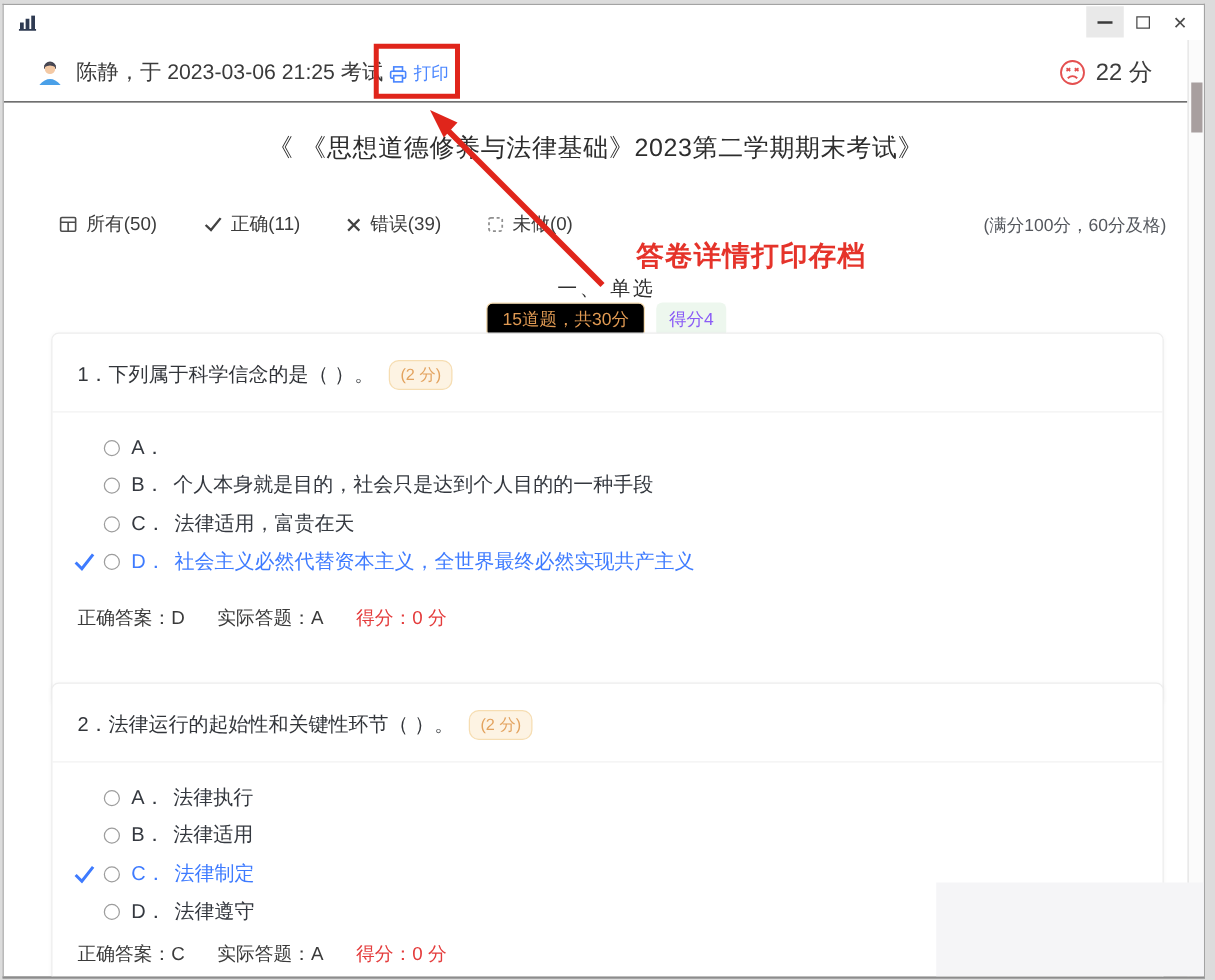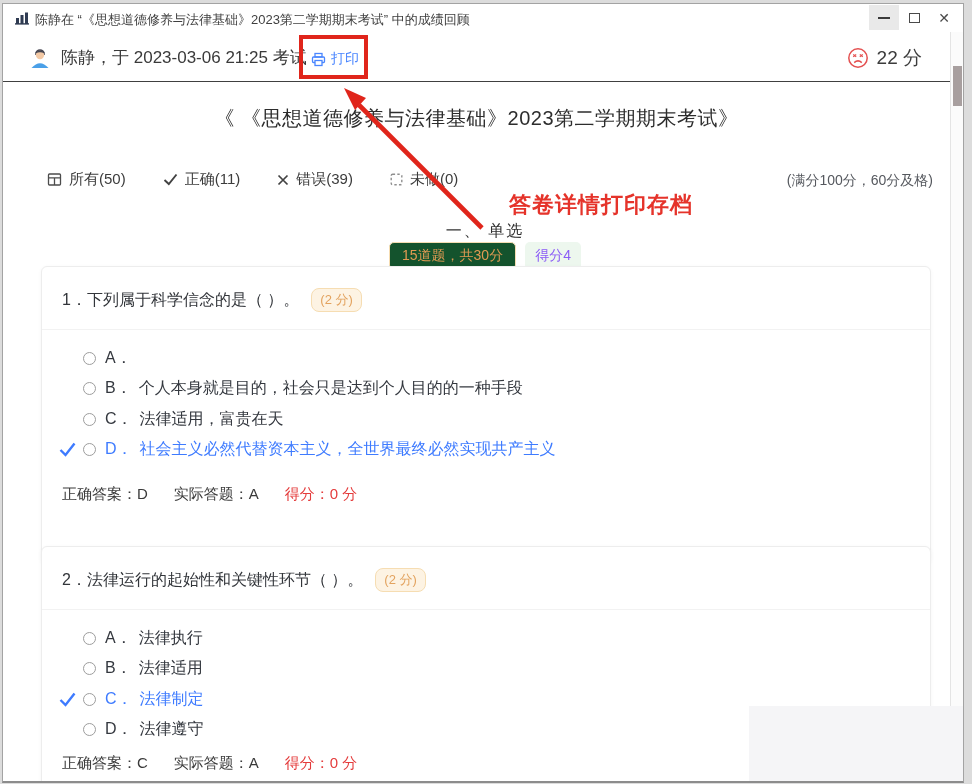--- a/index.html
+++ b/index.html
@@ -53,21 +53,21 @@
     position:absolute; left:506px; top:186px;
     font-size:22px; font-weight:bold; color:#e5332a; letter-spacing:1px;
   }
   .section-row {
     position:absolute; left:28px; top:217px; right:24px;
     display:flex; align-items:center; justify-content:space-between;flex-direction:column;
   }
   .section-title { font-size:16px; color:#303030; letter-spacing:2px; }
   .section-badges { display:flex; gap:9px; }
   .badge-orange {
-    background:#14532d; border:1px solid #f6ddb2; color:#e09a53;
+    background:#000000; border:1px solid #f6ddb2; color:#e09a53;
     font-size:14px; padding:4px 12px; border-radius:5px;
   }
   .badge-green {
     background:#edf7ee; color:#8b5cf6; font-size:14px; padding:5px 10px; border-radius:5px;
   }
   
   .qcard {
     position:absolute; left:38px; width:890px; background:#fff;
     border:1px solid #ededed; border-radius:6px; box-shadow:0 1px 4px rgba(0,0,0,0.04);
   }
@@ -115,21 +115,20 @@
 
   <div class="titlebar">
     <span class="app-icon">
       <svg width="14" height="14" viewBox="0 0 14 14">
         <rect x="1" y="7" width="3" height="6" fill="#2f3b52"></rect>
         <rect x="5.5" y="4" width="3" height="9" fill="#2f3b52"></rect>
         <rect x="10" y="1.5" width="3" height="11.5" fill="#2f3b52"></rect>
         <rect x="0" y="12.2" width="14" height="1.4" fill="#2f3b52"></rect>
       </svg>
     </span>
-    <span class="win-title">陈静在 “《思想道德修养与法律基础》2023第二学期期末考试” 中的成绩回顾</span>
     <div class="win-controls">
       <div class="win-btn min">
           <span class="glyph-min"></span>
         </div>
       <div class="win-btn">
           <span class="glyph-max"></span>
         </div>
       <div class="win-btn">
           <span class="glyph-close">✕</span>
         </div>

